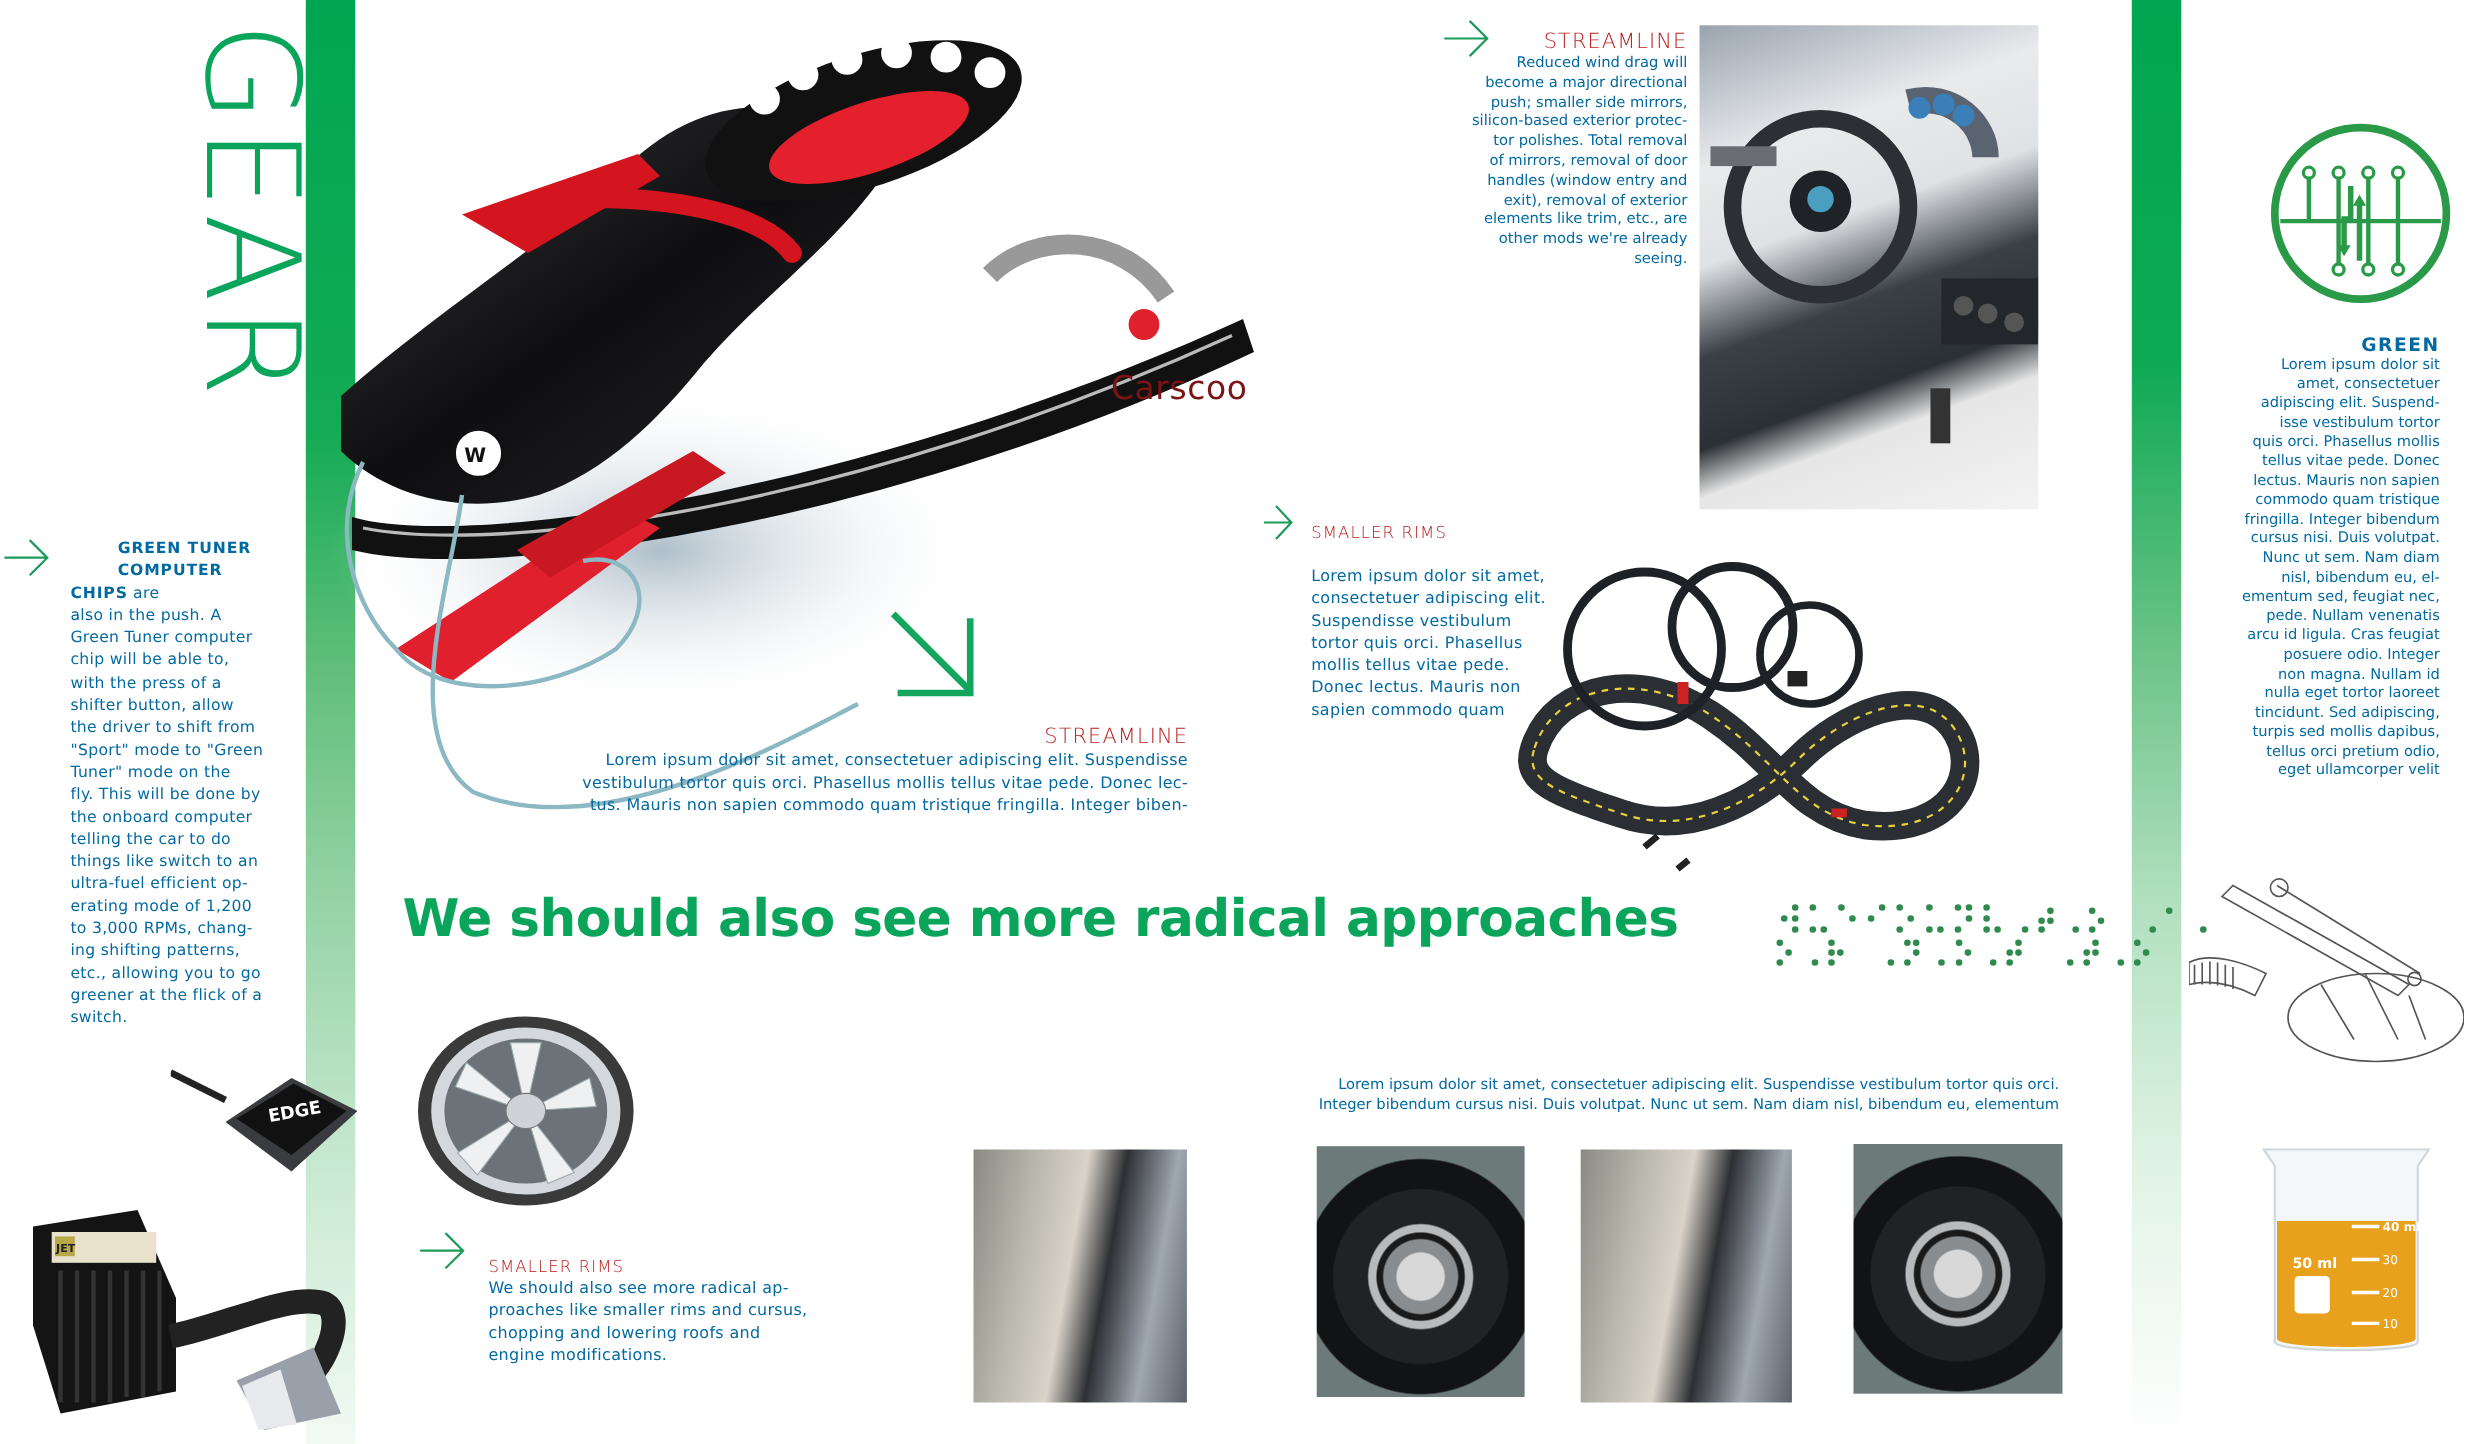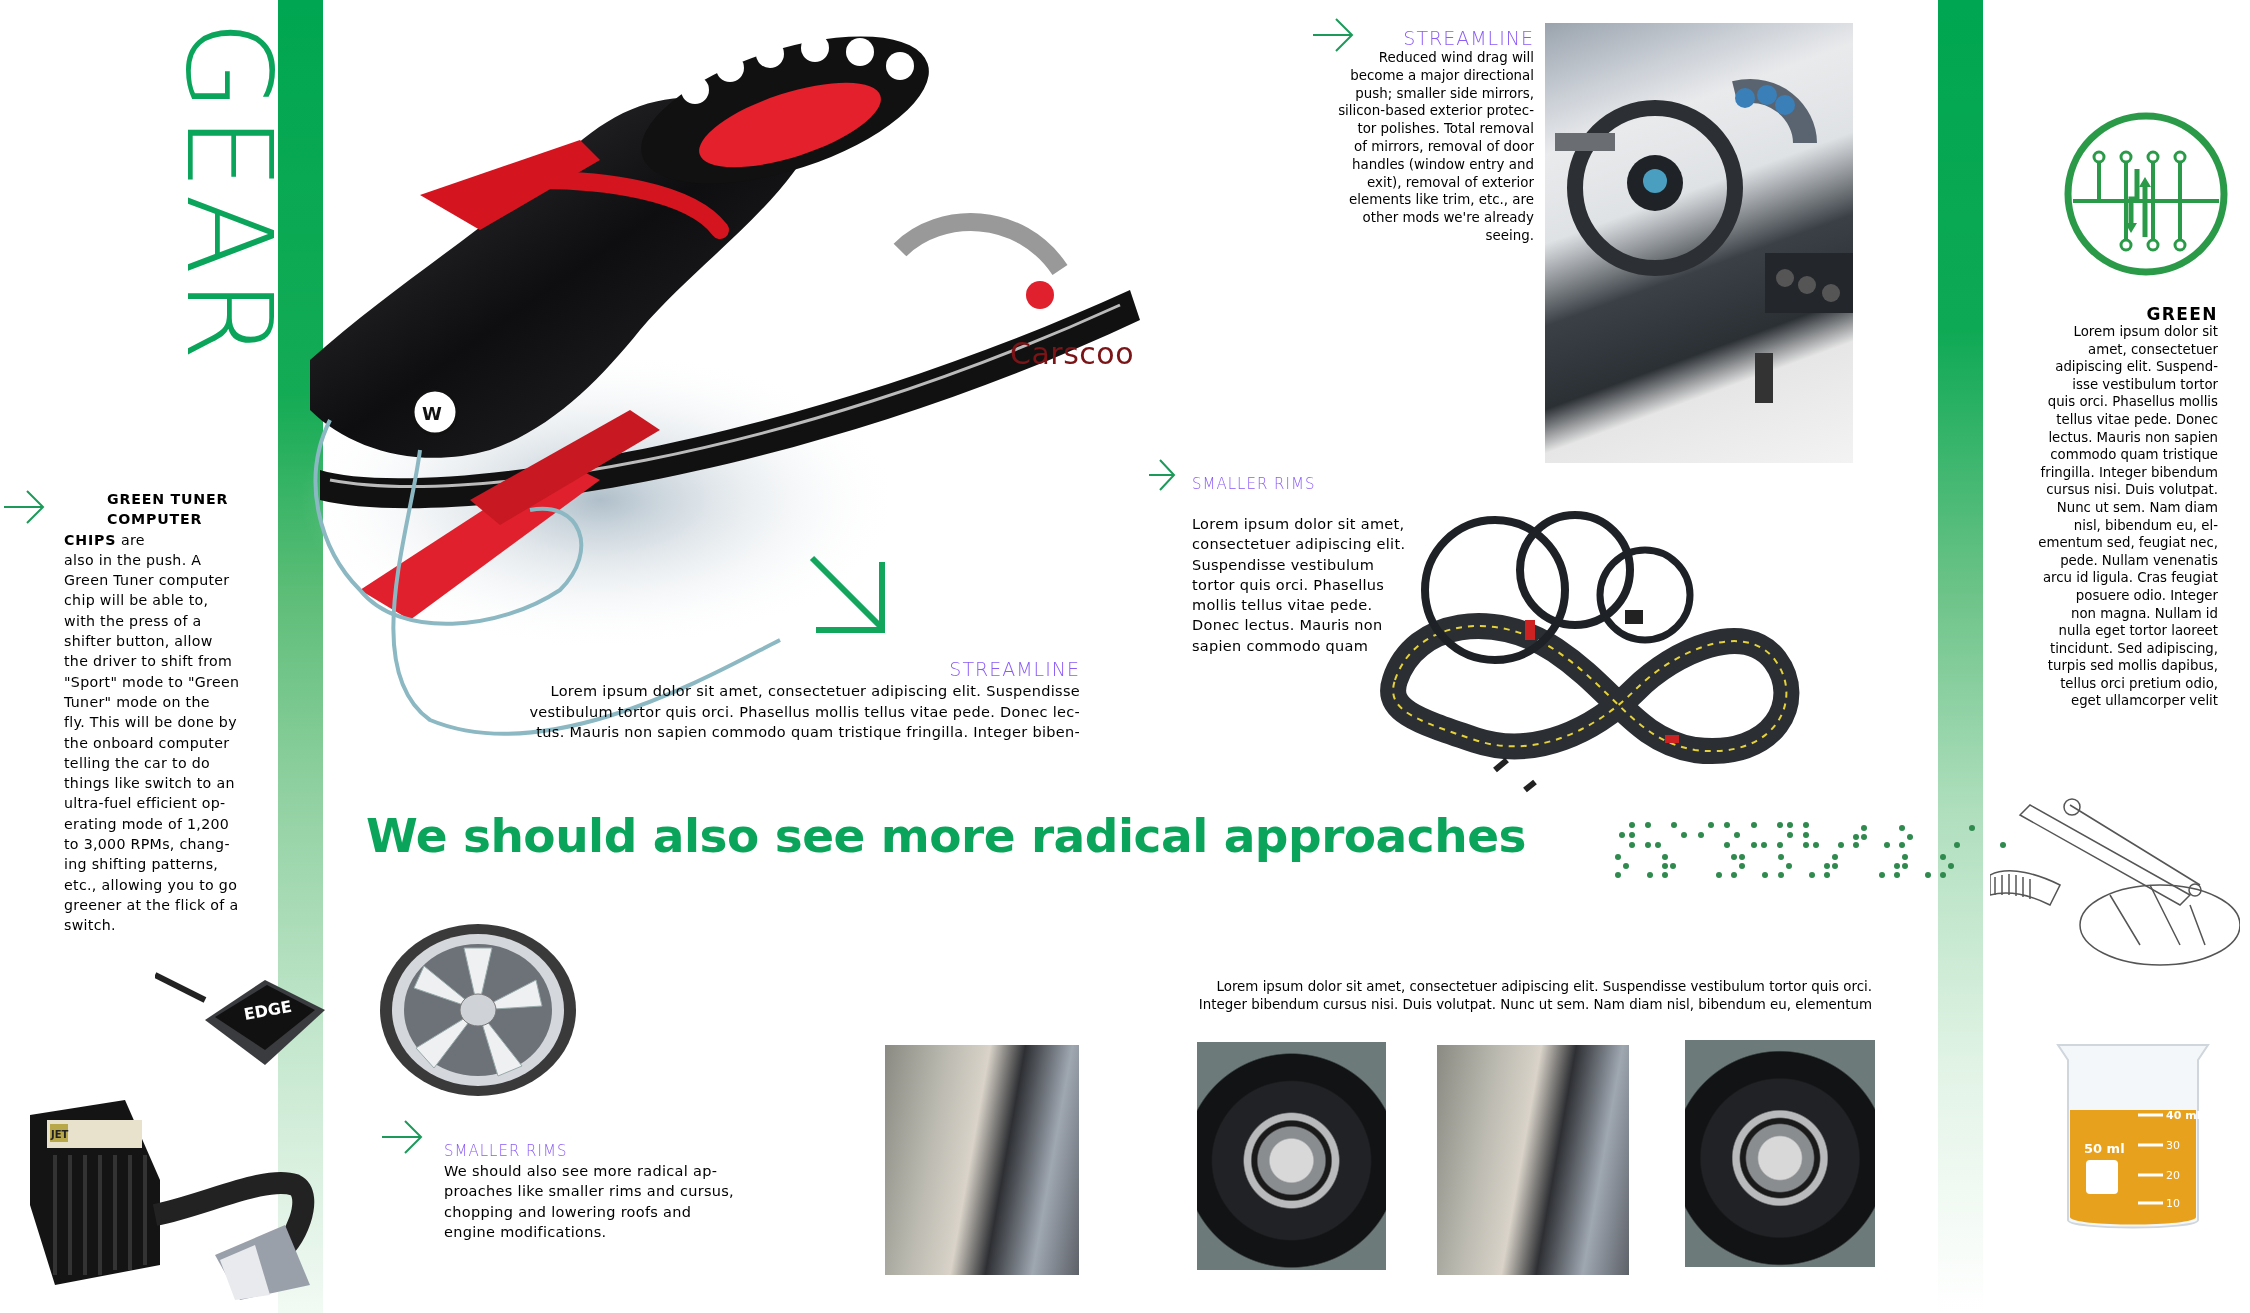--- a/index.html
+++ b/index.html
@@ -15,23 +15,23 @@
 
   .gear-title { left: 168px; top: 20px; width: 130px; height: 340px; }
   .gear-title span { display: block; position: absolute; left: 0; top: 0;
     transform-origin: 0 0; transform: translate(120px, 0) rotate(90deg);
     font-family: "DejaVu Sans", sans-serif; font-weight: 200; font-size: 118px;
     letter-spacing: 4px; color: #0aa55a; white-space: nowrap; line-height: 1; }
 
   .arrow { color: #1c9a5a; }
   .arrow svg { display: block; }
 
-  .body-text { font-family: "DejaVu Sans", sans-serif; font-size: 14.2px; line-height: 20.3px; color: #000000; letter-spacing: 0.3px; }
+  .body-text { font-family: "DejaVu Sans", sans-serif; font-size: 14.2px; line-height: 20.3px; color: #0369a1; letter-spacing: 0.3px; }
   .body-text b { font-weight: bold; letter-spacing: 0.8px; margin-left: 43px; }
-  .cap-head { font-family: "DejaVu Sans", sans-serif; font-weight: 300; letter-spacing: 1px; color: #8b5cf6; }
+  .cap-head { font-family: "DejaVu Sans", sans-serif; font-weight: 300; letter-spacing: 1px; color: #b91c1c; }
 
   
   .photo { overflow: hidden; }
   .sled { left: 300px; top: 30px; width: 850px; height: 720px; }
   .interior { left: 1545px; top: 23px; width: 308px; height: 440px;
     background: linear-gradient(160deg, #9aa3ad 0%, #c9ced5 14%, #e9eaec 24%, #dfe2e5 40%, #3a4046 55%, #2b3035 70%, #e6e6e6 78%, #f3f3f3 100%); }
   .track { left: 1375px; top: 500px; width: 440px; height: 320px; }
   .rim { left: 372px; top: 918px; width: 212px; height: 180px; }
   .chip1 { left: 155px; top: 965px; width: 170px; height: 110px; }
   .chip2 { left: 25px; top: 1095px; width: 320px; height: 215px; }

